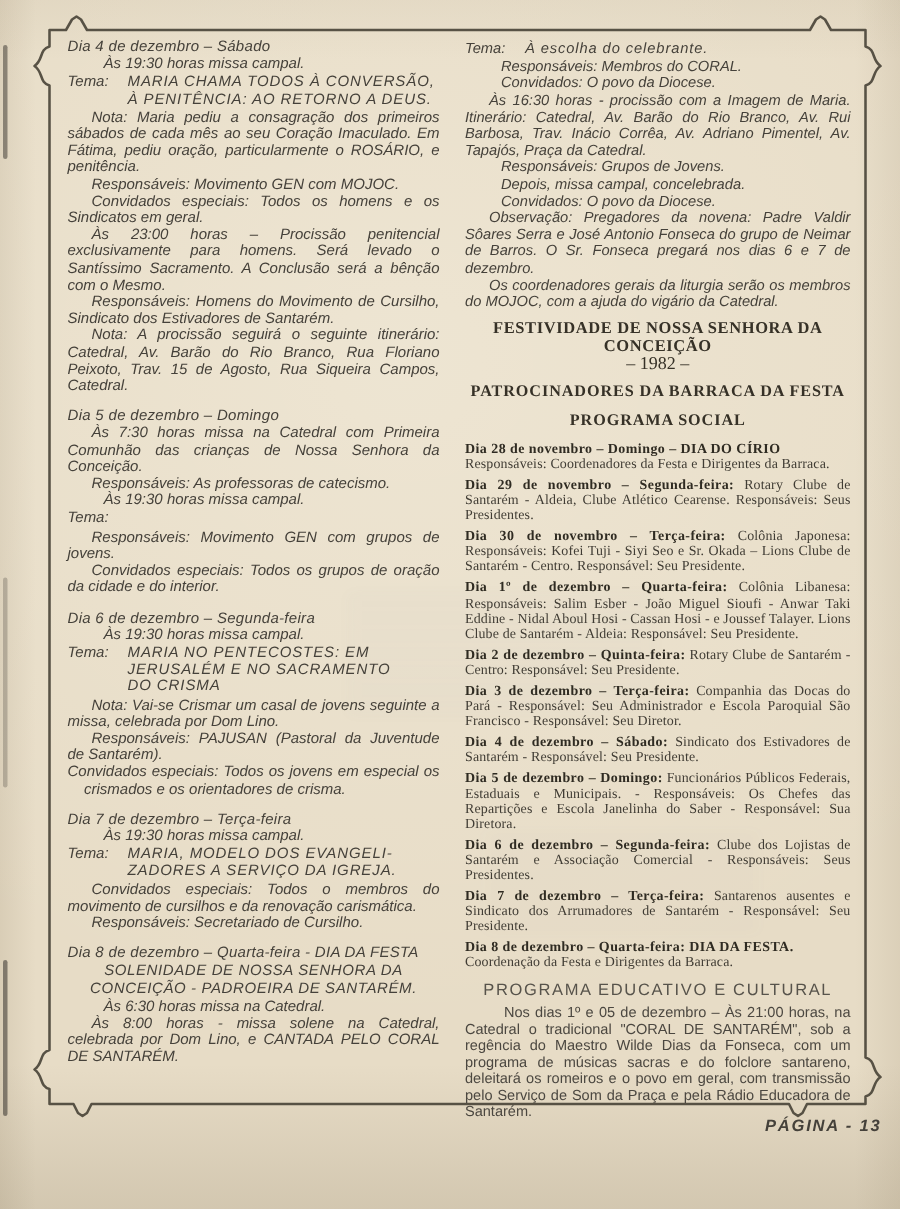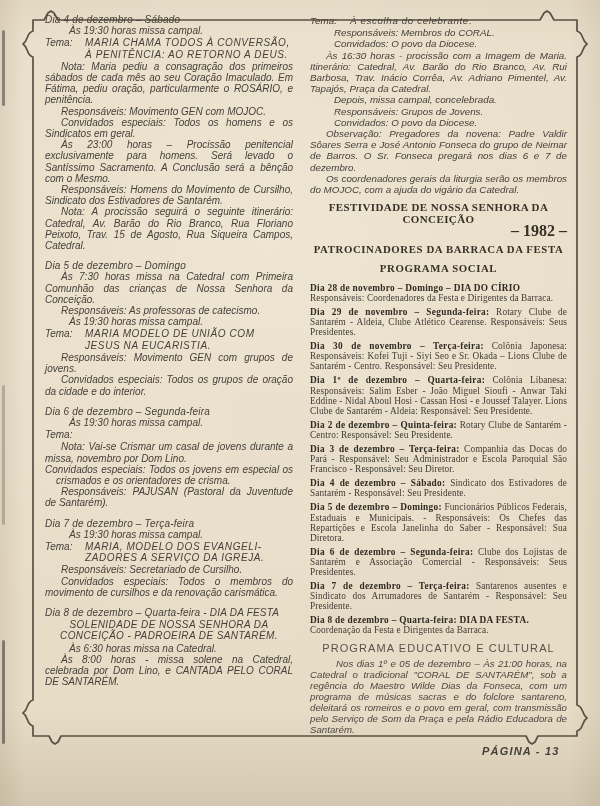--- a/index.html
+++ b/index.html
@@ -7,46 +7,46 @@
     position:relative;width:600px;height:806px;overflow:hidden;
     background:
       radial-gradient(130% 90% at 45% 30%, rgba(255,252,242,0.28), rgba(0,0,0,0) 62%),
       linear-gradient(to right, rgba(115,98,68,0.12), rgba(0,0,0,0) 4%, rgba(0,0,0,0) 95%, rgba(115,98,68,0.10)),
       linear-gradient(to bottom, rgba(115,98,68,0.06), rgba(0,0,0,0) 5%, rgba(0,0,0,0) 88%, rgba(105,90,62,0.16)),
       var(--paper,#e7dcc6);
     font-family:"Liberation Sans",sans-serif;
   }
   .border-svg{position:absolute;left:0;top:0;}
   
-  .col{position:absolute;top:14px;font-style:italic;color:var(--ink,#45413a);}
+  .col{position:absolute;top:26px;font-style:italic;color:var(--ink,#45413a);}
   .col-left{left:45px;width:248px;font-size:10px;line-height:11.2px;}
   .col-right{left:310px;width:257px;font-size:9.8px;line-height:11.2px;}
   .blk{margin:0;}
   .day{margin-top:9px;letter-spacing:.2px;}
   .first{margin-top:0;}
   .time{margin-left:24px;}
   .note{text-indent:16px;text-align:justify;}
   .outhang{padding-left:11px;text-indent:-11px;text-align:justify;}
   .upperc{text-align:center;letter-spacing:.4px;margin:1px 0;}
   .tema{display:flex;margin:1px 0;}
   .tema-lbl{width:40px;flex:none;}
   .tema-txt{letter-spacing:.6px;}
   
   .serif-section{font-family:"Liberation Serif",serif;font-style:normal;color:#403c34;margin-top:7px;}
   .h-title{text-align:center;font-weight:bold;font-size:11px;line-height:11.5px;letter-spacing:.4px;color:#363127;}
-  .h-year{text-align:right;font-weight:bold;font-size:16px;line-height:11px;color:#363127;}
+  .h-year{text-align:center;font-weight:normal;font-size:12px;line-height:11px;color:#363127;}
   .h-sub{text-align:center;font-weight:bold;font-size:10.8px;letter-spacing:.6px;color:#363127;margin-top:8px;}
   .entries{margin-top:8px;}
   .entry{font-size:9.3px;line-height:10.1px;margin:0 0 4px;text-align:justify;letter-spacing:.1px;}
   .entry b{letter-spacing:.3px;color:#2f2b22;}
   
   .sans-section{font-style:normal;color:#4b4740;}
   .edu-heading{text-align:center;font-size:11px;letter-spacing:1.1px;color:#57534b;margin:7px 0 4px;}
-  .edu-para{font-size:9.7px;line-height:11px;text-indent:26px;text-align:justify;font-style:italic;}
-  .page-number{position:absolute;top:745px;left:482px;font-weight:bold;font-style:italic;
+  .edu-para{font-size:9.7px;line-height:11px;text-indent:26px;text-align:justify;}
+  .page-number{position:absolute;top:745px;left:510px;font-weight:bold;font-style:italic;
     font-size:11px;letter-spacing:1.2px;color:var(--ink,#474338);}
   
   .edge{position:absolute;left:2px;width:3px;background:#46413a;border-radius:2px;filter:blur(.4px);}
   .edge-1{top:30px;height:76px;opacity:.55;}
   .edge-2{top:385px;height:140px;opacity:.28;}
   .edge-3{top:640px;height:104px;opacity:.6;}
   .ghost{position:absolute;filter:blur(5px);}
   .ghost-1{left:232px;top:392px;width:205px;height:82px;opacity:.6;
     background:repeating-linear-gradient(0deg, rgba(92,104,136,.10) 0 4px, rgba(0,0,0,0) 4px 12px);}
   .ghost-2{left:322px;top:556px;width:185px;height:64px;opacity:.45;
@@ -91,57 +91,57 @@
       <div class="blk note">Convidados especiais: Todos os homens e os Sindicatos em geral.</div>
       <div class="blk note">Às 23:00 horas – Procissão penitencial exclusivamente para homens. Será levado o Santíssimo Sacramento. A Conclusão será a bênção com o Mesmo.</div>
       <div class="blk note">Responsáveis: Homens do Movimento de Cursilho, Sindicato dos Estivadores de Santarém.</div>
       <div class="blk note">Nota: A procissão seguirá o seguinte itinerário: Catedral, Av. Barão do Rio Branco, Rua Floriano Peixoto, Trav. 15 de Agosto, Rua Siqueira Campos, Catedral.</div>
       <div class="blk day">Dia 5 de dezembro – Domingo</div>
       <div class="blk note">Às 7:30 horas missa na Catedral com Primeira Comunhão das crianças de Nossa Senhora da Conceição.</div>
       <div class="blk note">Responsáveis: As professoras de catecismo.</div>
       <div class="blk time">Às 19:30 horas missa campal.</div>
       <div class="blk tema">
         <span class="tema-lbl">Tema:</span>
-        <span class="tema-txt">MARIA MODELO DE UNIÃO COM<br>JESUS NA EUCARISTIA.</span>
       </div>
       <div class="blk note">Responsáveis: Movimento GEN com grupos de jovens.</div>
       <div class="blk note">Convidados especiais: Todos os grupos de oração da cidade e do interior.</div>
       <div class="blk day">Dia 6 de dezembro – Segunda-feira</div>
       <div class="blk time">Às 19:30 horas missa campal.</div>
       <div class="blk tema">
         <span class="tema-lbl">Tema:</span>
+        <span class="tema-txt">MARIA NO PENTECOSTES: EM<br>JERUSALÉM E NO SACRAMENTO<br>DO CRISMA</span>
       </div>
-      <div class="blk note">Nota: Vai-se Crismar um casal de jovens durante a missa, novembro por Dom Lino.</div>
+      <div class="blk note">Nota: Vai-se Crismar um casal de jovens seguinte a missa, celebrada por Dom Lino.</div>
+      <div class="blk note">Responsáveis: PAJUSAN (Pastoral da Juventude de Santarém).</div>
       <div class="blk outhang">Convidados especiais: Todos os jovens em especial os crismados e os orientadores de crisma.</div>
-      <div class="blk note">Responsáveis: PAJUSAN (Pastoral da Juventude de Santarém).</div>
       <div class="blk day">Dia 7 de dezembro – Terça-feira</div>
       <div class="blk time">Às 19:30 horas missa campal.</div>
       <div class="blk tema">
         <span class="tema-lbl">Tema:</span>
         <span class="tema-txt">MARIA, MODELO DOS EVANGELI-<br>ZADORES A SERVIÇO DA IGREJA.</span>
       </div>
+      <div class="blk note">Convidados especiais: Todos o membros do movimento de cursilhos e da renovação carismática.</div>
       <div class="blk note">Responsáveis: Secretariado de Cursilho.</div>
-      <div class="blk note">Convidados especiais: Todos o membros do movimento de cursilhos e da renovação carismática.</div>
       <div class="blk day">Dia 8 de dezembro – Quarta-feira - DIA DA FESTA</div>
       <div class="blk upperc">SOLENIDADE DE NOSSA SENHORA DA<br>CONCEIÇÃO - PADROEIRA DE SANTARÉM.</div>
       <div class="blk time">Às 6:30 horas missa na Catedral.</div>
       <div class="blk note">Às 8:00 horas - missa solene na Catedral, celebrada por Dom Lino, e CANTADA PELO CORAL DE SANTARÉM.</div>
     </div>
 
   <div class="col col-right">
     <div id="rightItalic">
         <div class="blk tema first">
           <span class="tema-lbl">Tema:</span>
           <span class="tema-txt">À escolha do celebrante.</span>
         </div>
         <div class="blk time">Responsáveis: Membros do CORAL.</div>
         <div class="blk time">Convidados: O povo da Diocese.</div>
         <div class="blk note">Às 16:30 horas - procissão com a Imagem de Maria. Itinerário: Catedral, Av. Barão do Rio Branco, Av. Rui Barbosa, Trav. Inácio Corrêa, Av. Adriano Pimentel, Av. Tapajós, Praça da Catedral.</div>
+        <div class="blk time">Responsáveis: Grupos de Jovens.</div>
         <div class="blk time">Depois, missa campal, concelebrada.</div>
-        <div class="blk time">Responsáveis: Grupos de Jovens.</div>
         <div class="blk time">Convidados: O povo da Diocese.</div>
         <div class="blk note">Observação: Pregadores da novena: Padre Valdir Sôares Serra e José Antonio Fonseca do grupo de Neimar de Barros. O Sr. Fonseca pregará nos dias 6 e 7 de dezembro.</div>
         <div class="blk note">Os coordenadores gerais da liturgia serão os membros do MOJOC, com a ajuda do vigário da Catedral.</div>
       </div>
 
     <div class="serif-section">
       <div class="h-title">FESTIVIDADE DE NOSSA SENHORA DA CONCEIÇÃO</div>
       <div class="h-year">– 1982 –</div>
       <div class="h-sub">PATROCINADORES DA BARRACA DA FESTA</div>
       <div class="h-sub">PROGRAMA SOCIAL</div>

